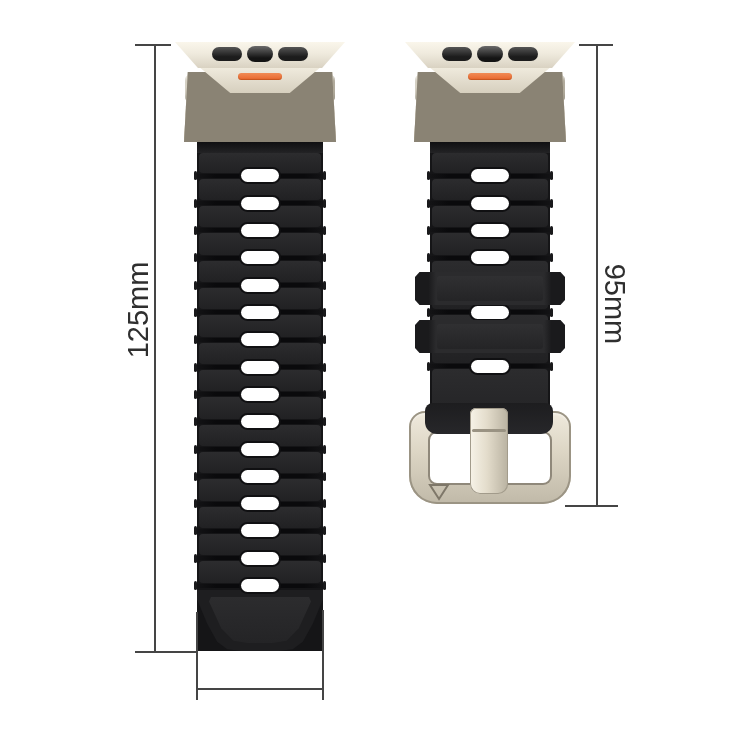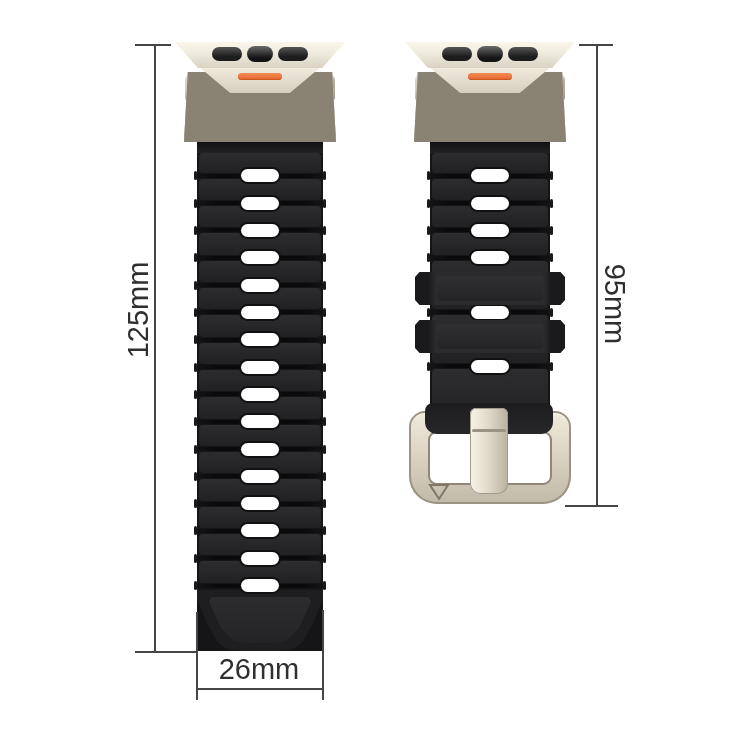--- a/index.html
+++ b/index.html
@@ -249,14 +249,13 @@
   <div class="dline tk2"></div>
   <div class="dline vshort"></div>
   <div class="dline tk3"></div>
   <div class="dline tk4"></div>
   <div class="dline extl"></div>
   <div class="dline extr"></div>
   <div class="dline hwidth"></div>
 
   <div class="dim-label lab-long">125mm</div>
   <div class="dim-label lab-short">95mm</div>
-  <div class="dim-label lab-width">26mm</div>
 </div>
 
 </body></html>

